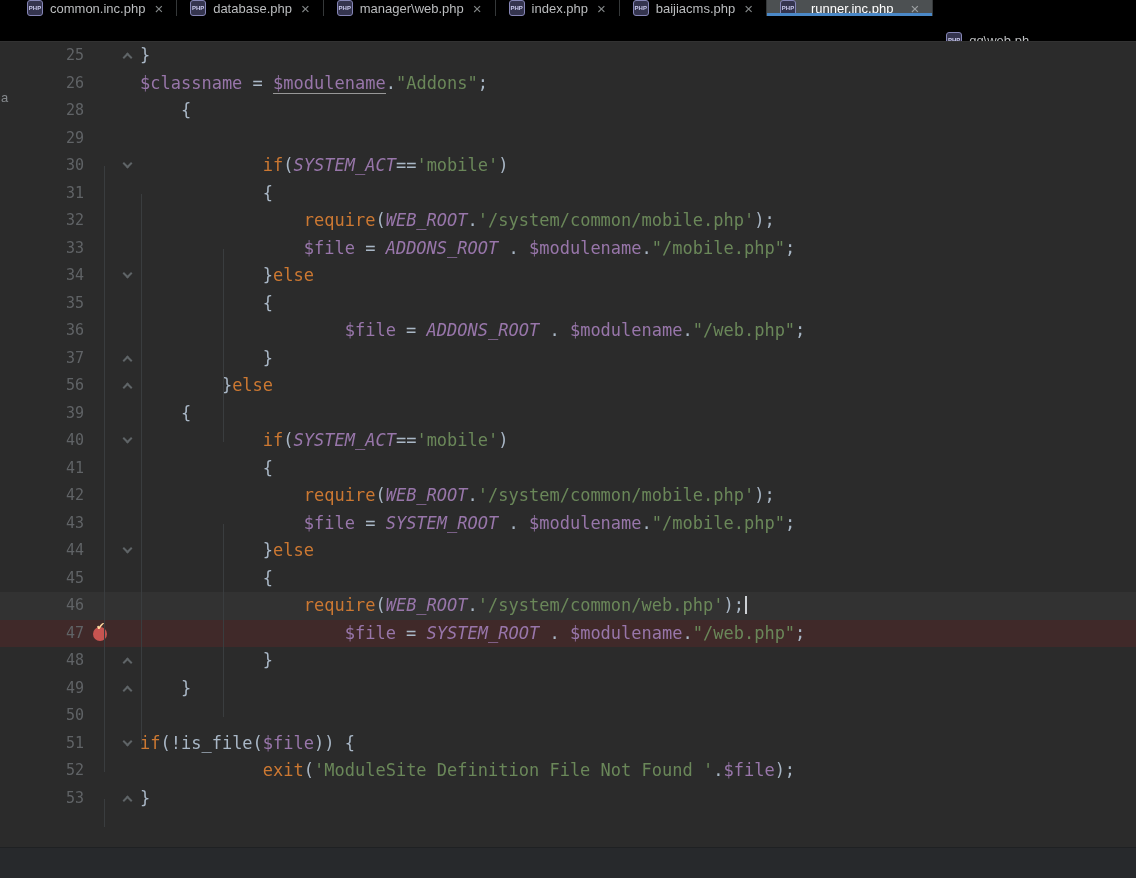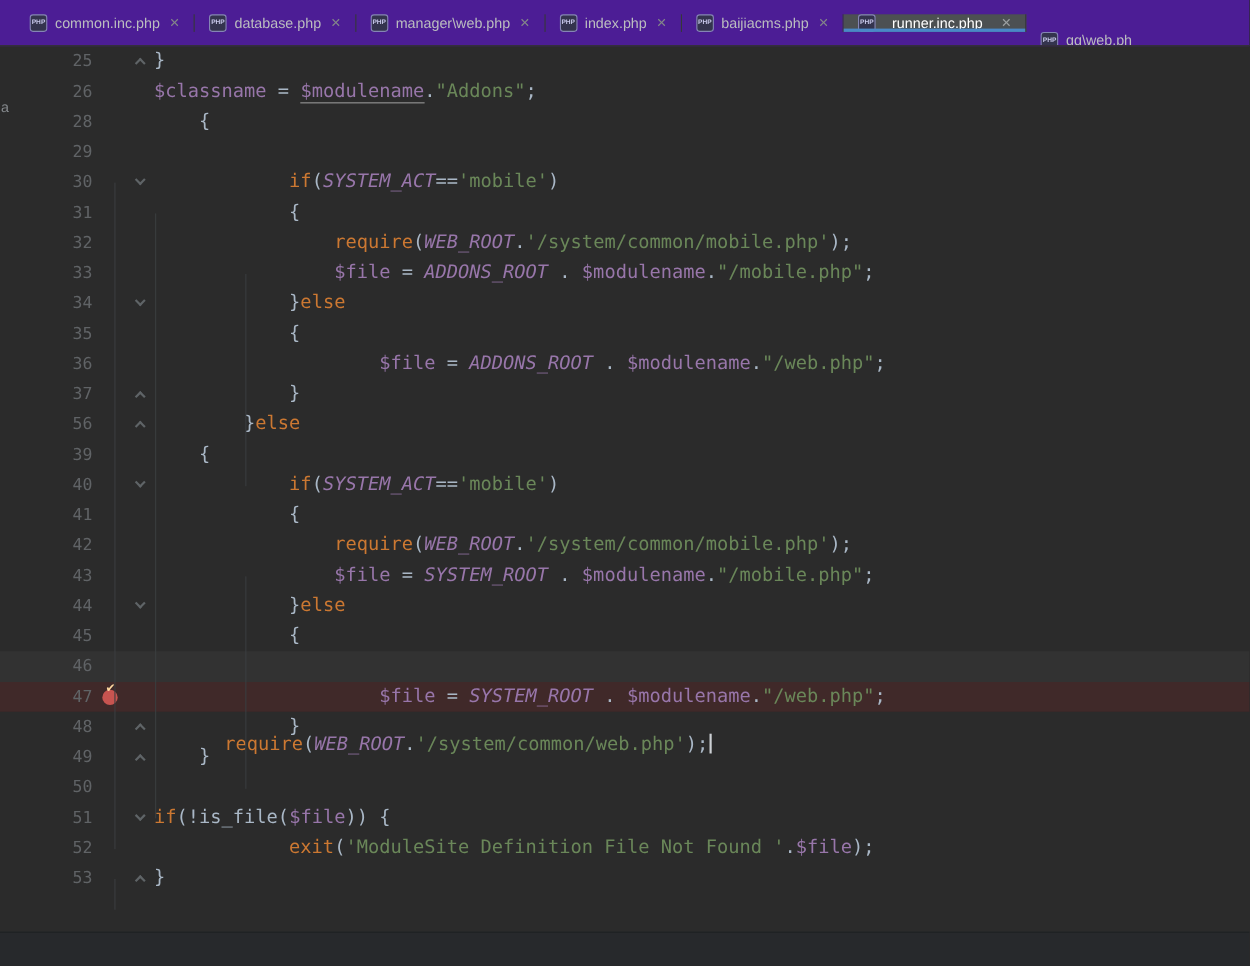--- a/index.html
+++ b/index.html
@@ -6,23 +6,23 @@
   html, body { width: 1136px; height: 878px; overflow: hidden; }
   body {
     background: #2b2b2b;
     font-family: "Liberation Sans", sans-serif;
     position: relative;
   }
 
   
   .tabbar {
     height: 42px;
-    background: #4c1d95;
+    background: #000000;
     display: flex;
-    align-items: center;
+    align-items: flex-start;
     padding-left: 14px;
     border-bottom: 1px solid #323232;
     overflow: hidden;
     white-space: nowrap;
   }
   .tab {
     display: flex;
     align-items: center;
     gap: 7px;
     padding: 0 13px;
@@ -54,21 +54,21 @@
     align-items: center;
     justify-content: center;
     flex: none;
   }
   .tabclose { color: #848889; font-size: 15px; margin-left: 2px; line-height: 1; }
   .tab.active .tabclose { color: #9da1a3; }
 
   
   .editor { position: relative; height: 836px; }
   .row { display: flex; height: 27.5px; line-height: 27.5px; width: 100%; padding-left: 40px; }
-  .row.current { background: #323232; flex-direction: column; }
+  .row.current { background: #323232; }
   .row.bp { background: #402929; }
 
   .gutter { flex: none; width: 100px; display: flex; }
   .ln {
     display: inline-block;
     width: 44px;
     text-align: right;
     color: #606366;
     font-family: "DejaVu Sans Mono", monospace;
     font-size: 15px;
@@ -352,21 +352,21 @@
           <span class="fold-slot"></span>
         </div>
         <div class="code" style="padding-left: 12ch;"><span class="t-p">{</span></div>
       </div>
       <div class="row current">
         <div class="gutter">
           <span class="ln">46</span>
           <span class="bp-slot"></span>
           <span class="fold-slot"></span>
         </div>
-        <div class="code" style="padding-left: 16ch; margin-top: 44px;"><span class="t-k">require</span><span class="t-p">(</span><span class="t-c">WEB_ROOT</span><span class="t-p">.</span><span class="t-s">'/system/common/web.php'</span><span class="t-p">);</span><span class="caret"></span></div>
+        <div class="code" style="padding-left: 16ch;"><span class="t-k">require</span><span class="t-p">(</span><span class="t-c">WEB_ROOT</span><span class="t-p">.</span><span class="t-s">'/system/common/web.php'</span><span class="t-p">);</span><span class="caret"></span></div>
       </div>
       <div class="row bp">
         <div class="gutter">
           <span class="ln">47</span>
           <span class="bp-slot">
             <span class="bp-icon"></span>
           </span>
           <span class="fold-slot"></span>
         </div>
         <div class="code" style="padding-left: 20ch;"><span class="t-v">$file</span><span class="t-p"> = </span><span class="t-c">SYSTEM_ROOT</span><span class="t-p"> . </span><span class="t-v">$modulename</span><span class="t-p">.</span><span class="t-s">"/web.php"</span><span class="t-p">;</span></div>

